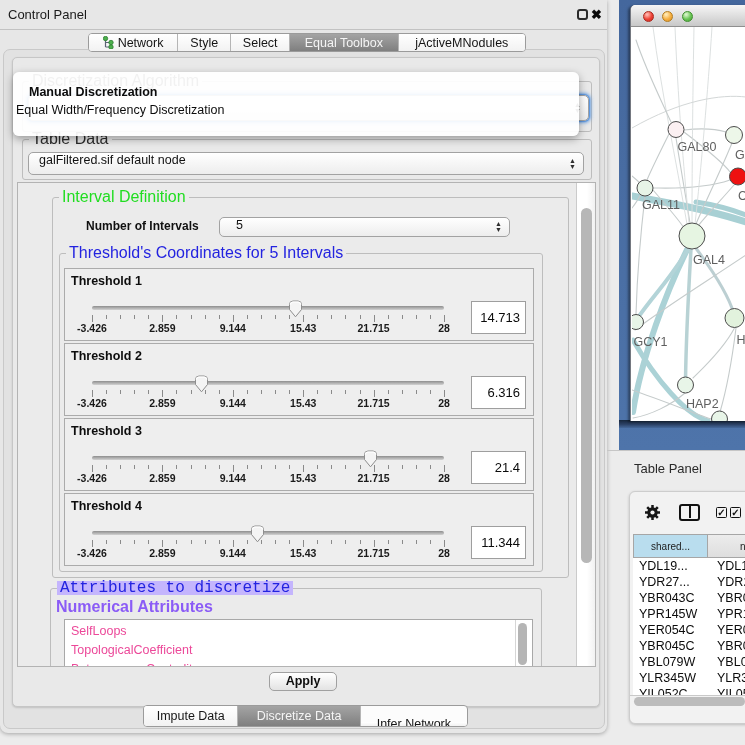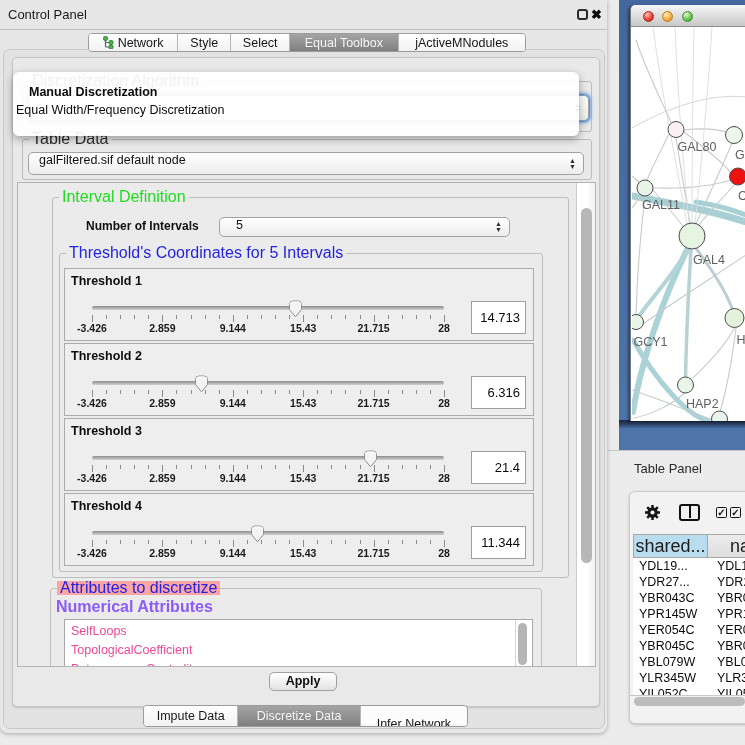--- a/index.html
+++ b/index.html
@@ -81,21 +81,21 @@
   .tick.major { height:7px; }
   .tick.minor { height:4px; }
   .ticklabel { position:absolute; top:53px; width:60px; margin-left:-30px; text-align:center;
     font-size:10.5px; font-weight:600; color:#1a1a1a; }
   .thumb { position:absolute; top:31px; width:15px; height:18px; }
   .valfield { position:absolute; left:406px; top:32px; width:55px; height:33px; background:#ffffff;
     border:1px solid #9e9e9e; font-size:13px; color:#0b0b0b; text-align:right;
     padding:0 5px 0 0; line-height:31px; font-family:"Liberation Sans",sans-serif; }
 
   #grp-attr { left:32px; top:405px; width:492px; height:85px; }
-  #grp-attr .grouptitle { color:#2323e0; background:#fca5a5; }
+  #grp-attr .grouptitle { color:#2323e0; background:#c4b5fd;font-family:Liberation Mono, monospace; }
   #lbl-numattr { left:38px; top:415px; font-size:16px; font-weight:bold; color:#8b5cf6; }
   #attrlist { left:46px; top:436px; width:469px; height:60px; background:#ffffff;
     border:1px solid #a8a8a8; overflow:hidden; }
   .attr-item { height:19px; line-height:19px; padding-left:6px; font-size:12.5px; color:#ec4899; }
   #attrlist-pad { height:2px; }
   #alist-track { position:absolute; right:0; top:0; bottom:0; width:17px; background:#ffffff;
     border-left:1px solid #d6d6d6; }
   #alist-thumb { position:absolute; right:5px; top:3px; width:9px; height:42px;
     background:#b5b5b5; border-radius:4.5px; }
 
@@ -129,21 +129,21 @@
   #tp-gear { left:644px; top:504px; width:17px; height:17px; }
   #tp-colicon { left:679px; top:504px; width:21px; height:17px; border:2.5px solid #111; border-radius:3px; }
   #tp-colicon div { position:absolute; left:7.5px; top:0; width:2.5px; height:12px; background:#111; }
   .tp-check { position:absolute; top:507px; width:11px; height:11px; border:1.5px solid #111;
     border-radius:1.5px; font-size:10px; line-height:10px; font-weight:bold; color:#111; text-align:center; }
   #tp-check1 { left:716px; }
   #tp-check2 { left:730px; }
 
   #tp-table { left:633px; top:534px; width:170px; height:161px; overflow:hidden; }
   #tp-header { display:flex; height:24px; }
-  .tp-hcell { flex:none; border:1px solid #a6a6a6; border-left:none; font-size:18px; color:#1d1d1d;
+  .tp-hcell { flex:none; border:1px solid #a6a6a6; border-left:none; font-size:10px; color:#1d1d1d;
     display:flex; align-items:center; justify-content:center; }
   .tp-hcell:first-child { border-left:1px solid #a6a6a6; background:#b9ddee; }
   .tp-hcell:last-child { background:linear-gradient(#ececec,#dedede); }
   .tp-row { display:flex; height:16px; background:#fff; }
   .tp-cell { flex:none; font-size:12.5px; color:#0c0c0c; line-height:16px; white-space:nowrap; overflow:hidden; }
   .tp-cell.c1 { width:75px; padding-left:6px; }
   .tp-cell.c2 { width:90px; padding-left:9px; }
   #tp-hscroll { left:630px; top:695px; width:115px; height:13px; background:#f2f2f2;
     border-top:1px solid #c9c9c9; }
   #tp-hthumb { left:634px; top:697px; width:111px; height:9px; background:#bcbcbc; border-radius:4.5px; }

